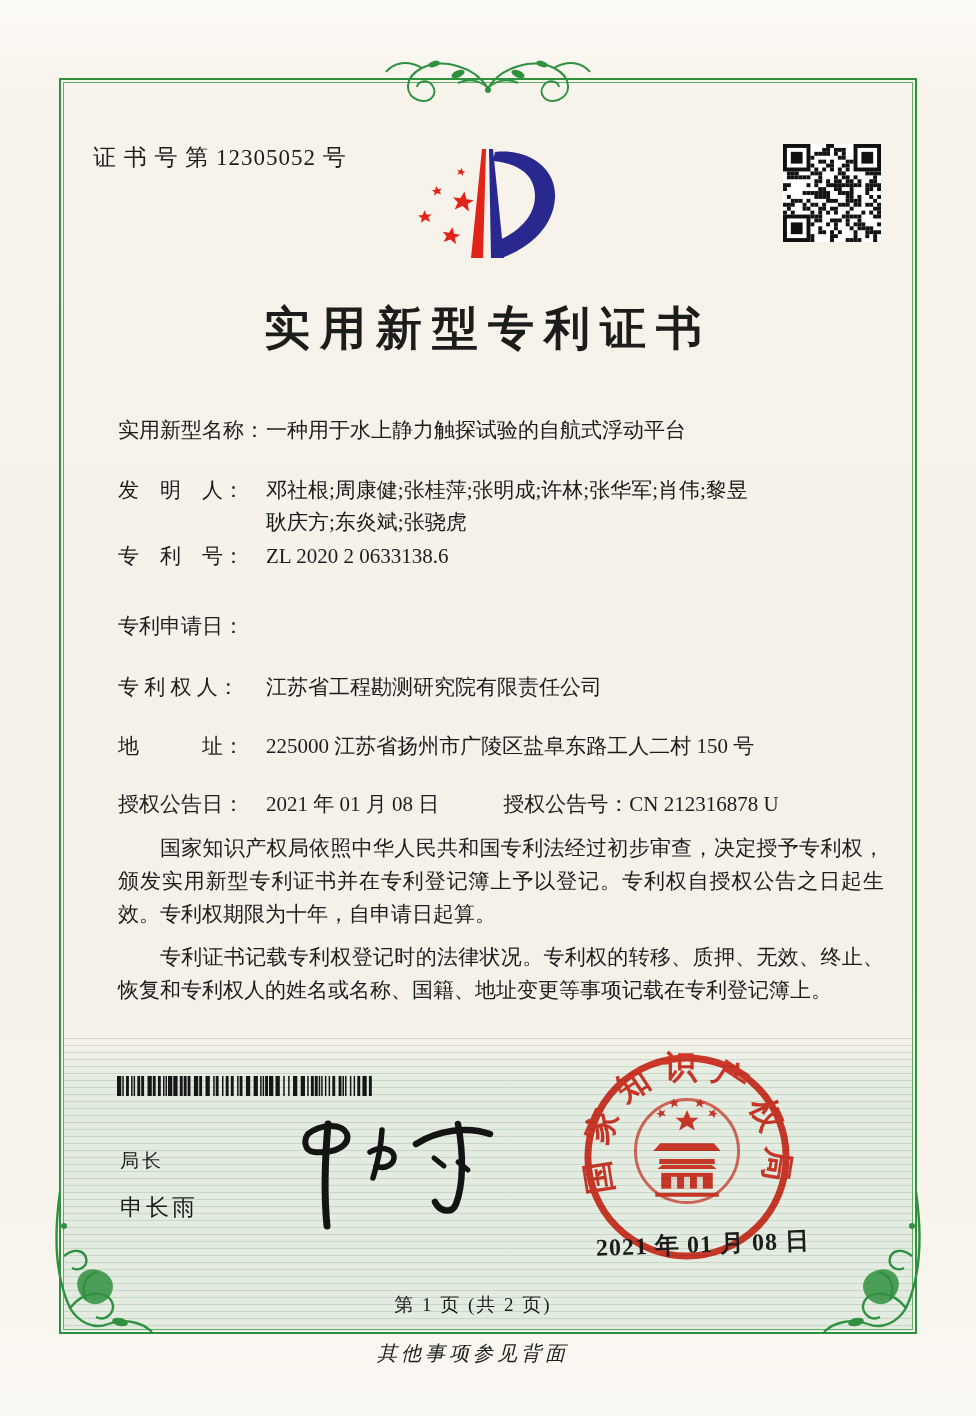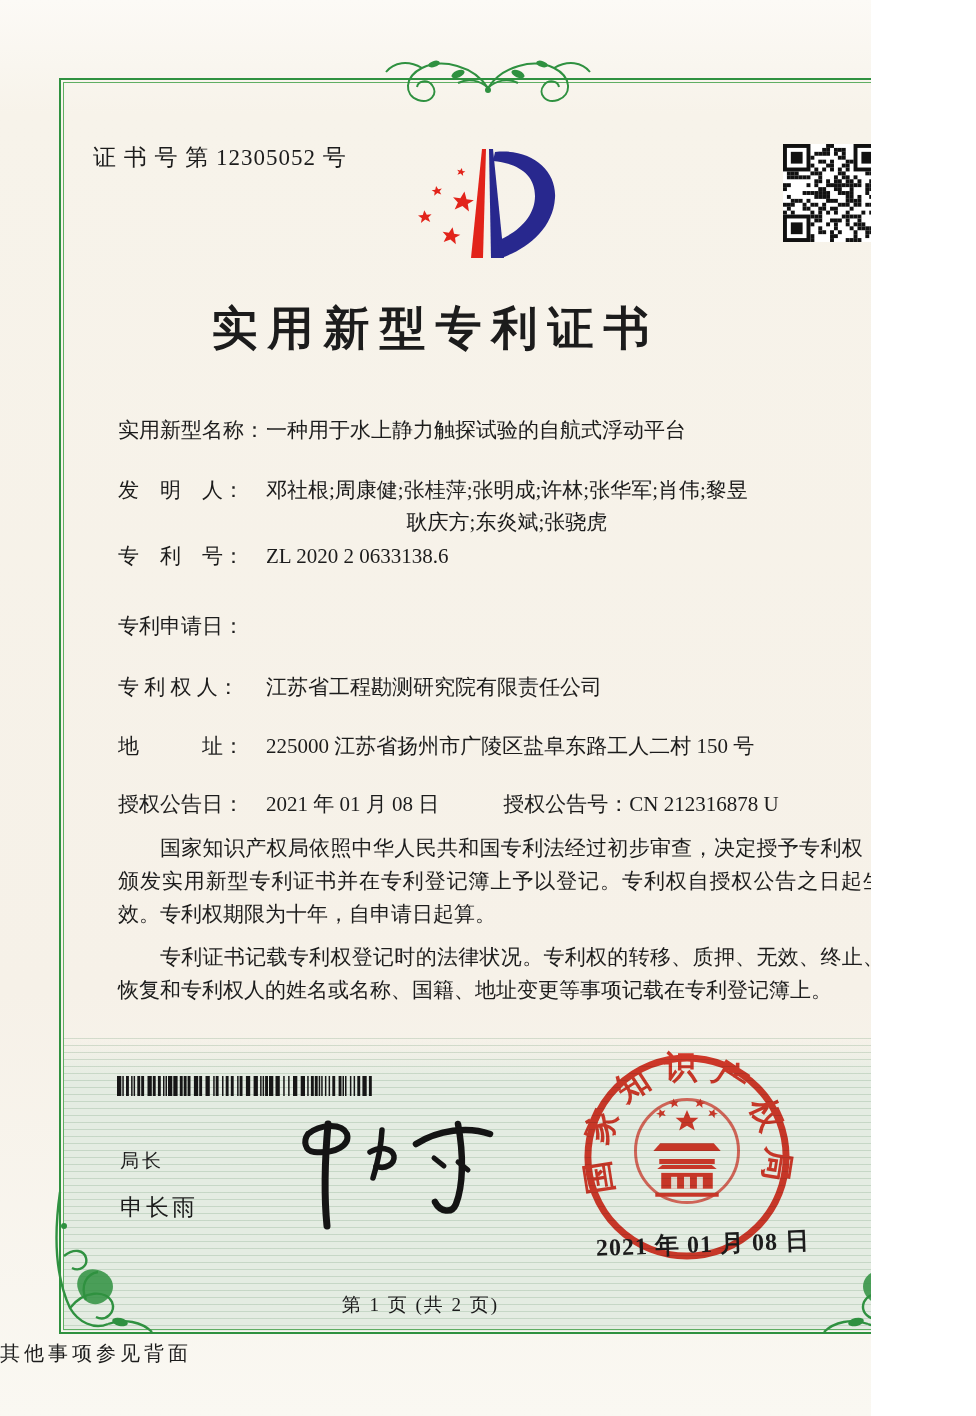--- a/index.html
+++ b/index.html
@@ -3,50 +3,50 @@
 <meta charset="utf-8">
 <style>
   :root{
     --green:#2f9140; --green-lt:#5fae63;
     --seal-red:#dd2a1b; --logo-blue:#28288e; --logo-red:#e2231a;
     --ink:#1c1c1c;
   }
   *{margin:0;padding:0;box-sizing:border-box;}
   html,body{width:976px;}
   body{font-family:"Liberation Serif","DejaVu Serif",serif;color:var(--ink);}
-  .page{position:relative;width:871px;height:1416px;overflow:hidden;
+  .page{position:relative;width:976px;height:1416px;overflow:hidden;
         background:linear-gradient(180deg,#fcfaf6 0%,#f7f3ea 8%,#f6f1e8 70%,#faf8f2 100%);}
   
   .tint{position:absolute;left:63px;top:1038px;width:850px;height:293px;
         background:
           repeating-linear-gradient(180deg, rgba(120,160,125,.28) 0 1px, rgba(120,160,125,0) 1px 7px),
           linear-gradient(180deg, rgba(228,236,226,0) 0%, #e4ece2 14%, #e4ece2 100%);}
   
   .frame{position:absolute;left:59px;top:78px;width:858px;height:1256px;
          border:2.5px solid var(--green);}
   .frame-inner{position:absolute;inset:2px;border:1px solid var(--green-lt);}
   .orn{position:absolute;}
   .abs{position:absolute;}
   .cert-no{left:93px;top:142px;font-size:23px;letter-spacing:1px;}
   .title{left:0;right:0;top:298px;text-align:center;font-size:46px;font-weight:700;letter-spacing:10px;}
   .fields{left:118px;top:414px;width:766px;font-size:21px;line-height:32px;}
   .row{display:flex;align-items:flex-start;}
   .lbl{display:inline-block;min-width:148px;white-space:pre;flex:0 0 auto;}
-  .val{white-space:pre-line;text-align:center;}
+  .val{white-space:pre-line;}
   .r1{margin-bottom:28px;} .r2{margin-bottom:2px;} .r3{margin-bottom:38px;}
   .r4{margin-bottom:29px;gap:16px;} .r5{margin-bottom:27px;} .r6{margin-bottom:26px;}
   .lbl2{display:inline-block;white-space:pre;margin-left:64px;flex:0 0 auto;}
   .paras{left:118px;top:832px;width:766px;font-size:21px;line-height:33px;text-align:justify;}
   .paras p{text-indent:2em;margin-bottom:10px;}
   .signer-title{left:120px;top:1148px;font-size:19px;letter-spacing:3px;font-family:Liberation Sans, sans-serif;}
   .signer-name{left:120px;top:1192px;font-size:23px;letter-spacing:3px;font-family:"Liberation Sans","DejaVu Sans",sans-serif;}
   .seal-wrap{left:578px;top:1048px;width:218px;height:218px;opacity:.92;mix-blend-mode:multiply;}
   .seal-date{left:596px;top:1228px;width:220px;font-size:24px;letter-spacing:1px;transform:rotate(-2deg);font-weight:600;}
   .page-num{left:0;right:30px;top:1292px;text-align:center;font-size:19px;letter-spacing:2px;}
-  .back-note{left:0;right:30px;top:1340px;font-size:20px;letter-spacing:4px;}
+  .back-note{left:0;right:30px;top:1340px;text-align:center;font-size:20px;letter-spacing:4px;font-style:italic;}
   svg{display:block;}
 </style>
 </head>
 <body>
 
 <div class="page">
 
   <div class="tint"></div>
 
   <div class="frame">

